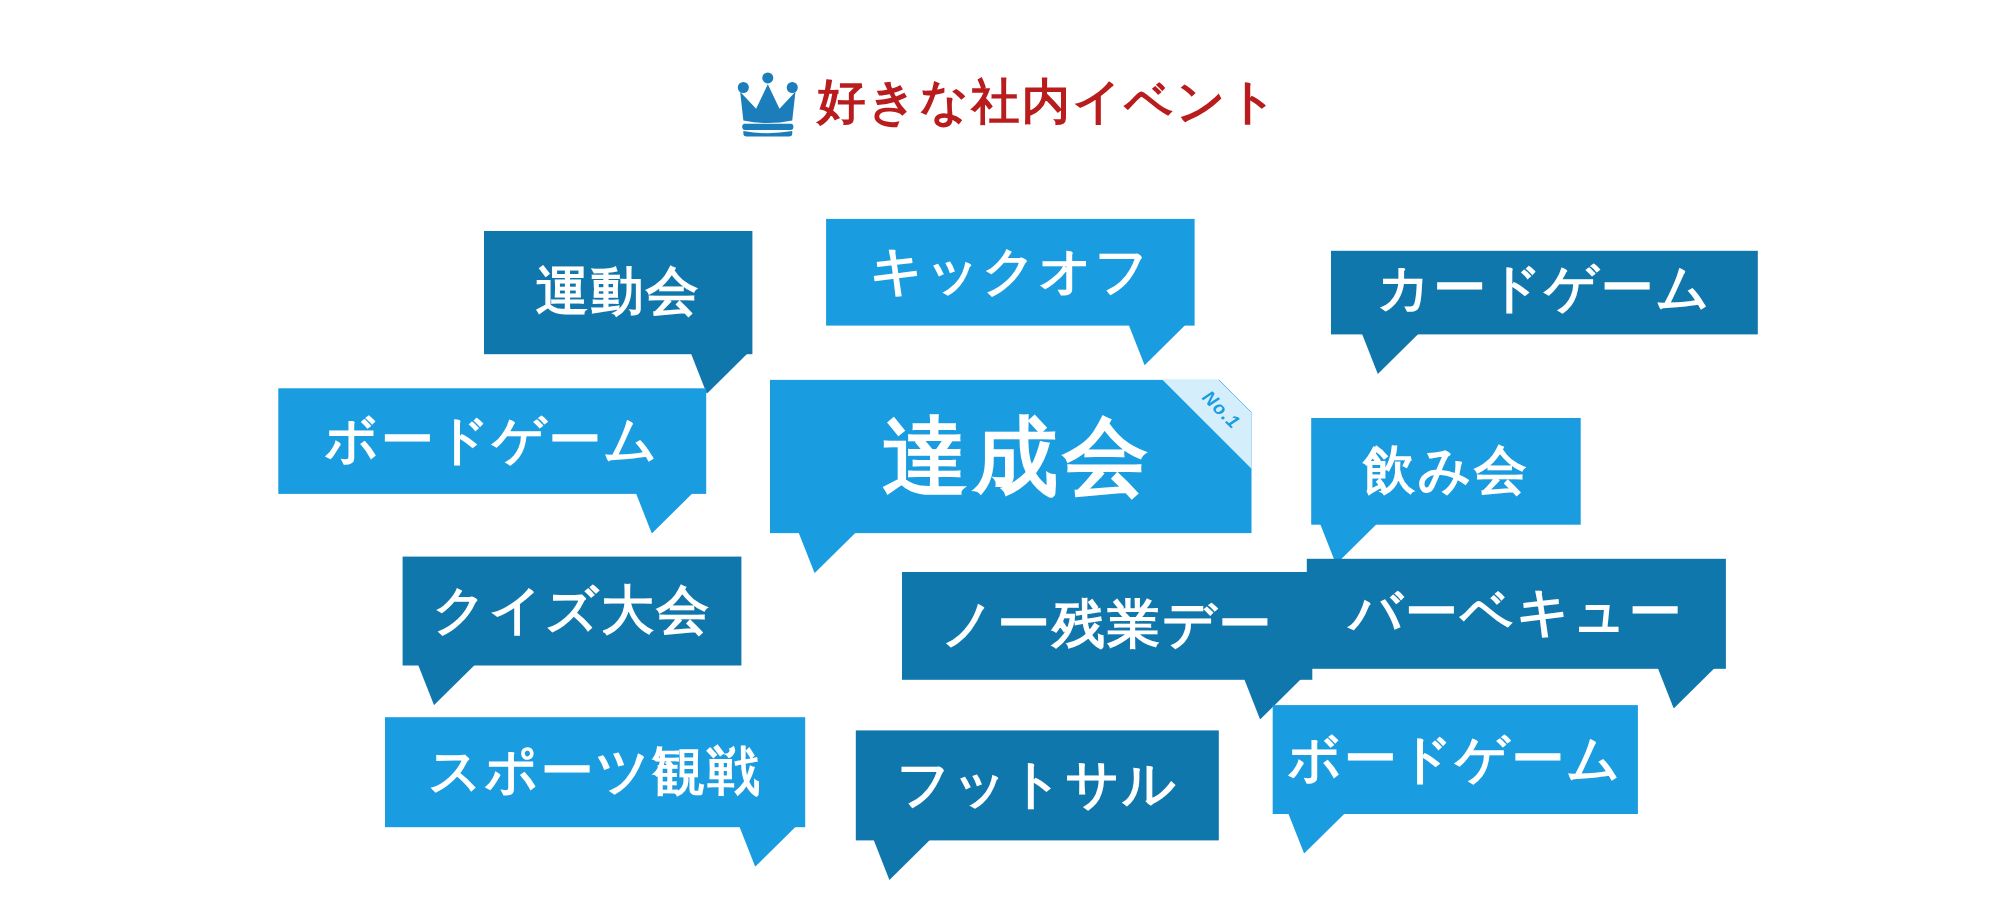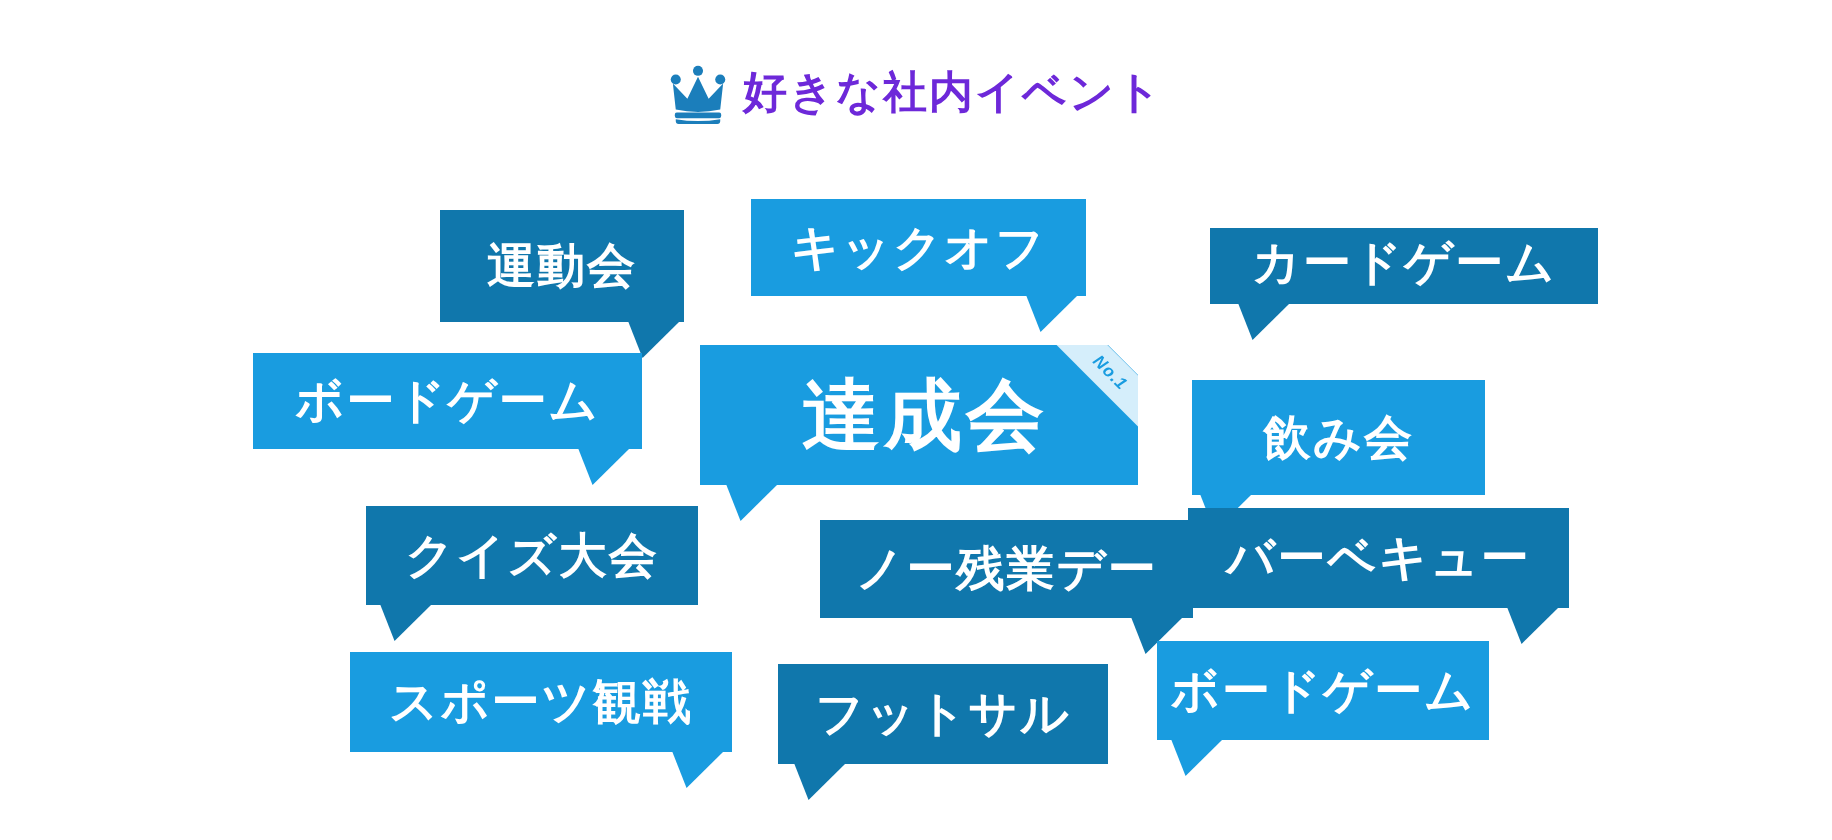--- a/index.html
+++ b/index.html
@@ -11,21 +11,21 @@
     font-family:"Liberation Sans","DejaVu Sans",sans-serif;
   }
 
   
   .title-row{
     position:absolute;left:0;top:58px;width:100%;
     display:flex;align-items:center;justify-content:center;gap:16px;
   }
   .crown{width:58px;height:62px;flex:0 0 auto;margin-top:6px;}
   .page-title{
-    font-size:44px;font-weight:700;color:#6d28d9;letter-spacing:2px;
+    font-size:44px;font-weight:700;color:#b91c1c;letter-spacing:2px;
     white-space:nowrap;
   }
 
   
   .bubble{position:absolute;}
   .bubble-body{
     position:absolute;inset:0;
     display:flex;align-items:center;justify-content:center;
   }
   .tone-dark .bubble-body,.tone-dark .tail{background:var(--dark,#1077ac);}
@@ -107,28 +107,28 @@
     </div>
     <div class="bubble tone-light featured" style="left: 700px; top: 345px; width: 438px; height: 140px;">
       <div class="bubble-body">
         <span class="bubble-label">達成会</span>
         <span class="ribbon-box">
           <span class="ribbon-band">No.1</span>
         </span>
       </div>
       <span class="tail" style="left: 26px;"></span>
     </div>
-    <div class="bubble tone-light" style="left: 1192px; top: 380px; width: 245px; height: 115px; padding-left: 48px;">
+    <div class="bubble tone-light" style="left: 1192px; top: 380px; width: 245px; height: 97px;">
       <div class="bubble-body">
         <span class="bubble-label">飲み会</span>
 
       </div>
       <span class="tail" style="left: 8px;"></span>
     </div>
-    <div class="bubble tone-dark" style="left: 366px; top: 506px; width: 332px; height: 99px;">
+    <div class="bubble tone-dark" style="left: 366px; top: 506px; width: 308px; height: 99px;">
       <div class="bubble-body">
         <span class="bubble-label">クイズ大会</span>
 
       </div>
       <span class="tail" style="left: 14px;"></span>
     </div>
     <div class="bubble tone-dark" style="left: 772px; top: 520px; width: 373px; height: 98px; margin-left: 48px;">
       <div class="bubble-body">
         <span class="bubble-label">ノー残業デー</span>
 

